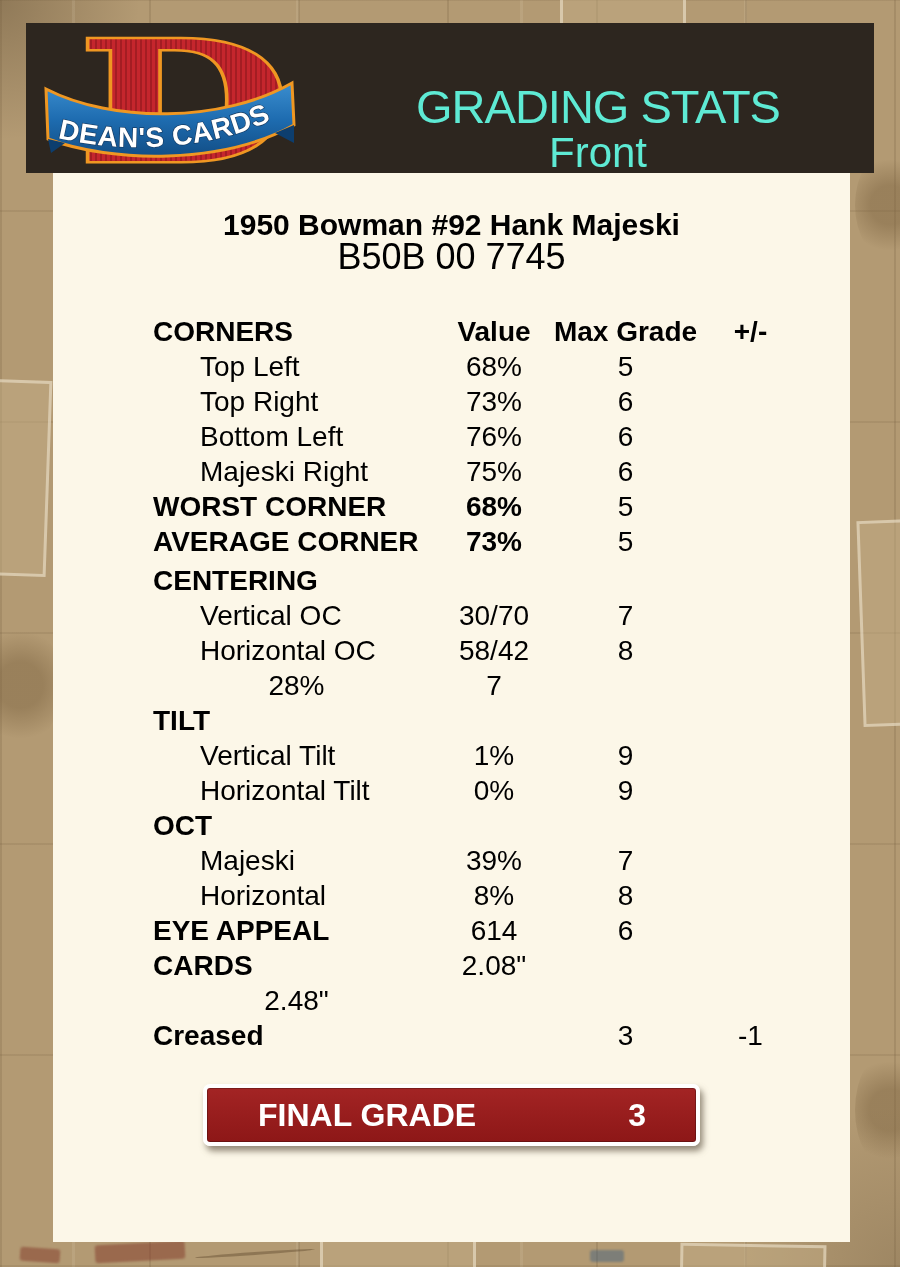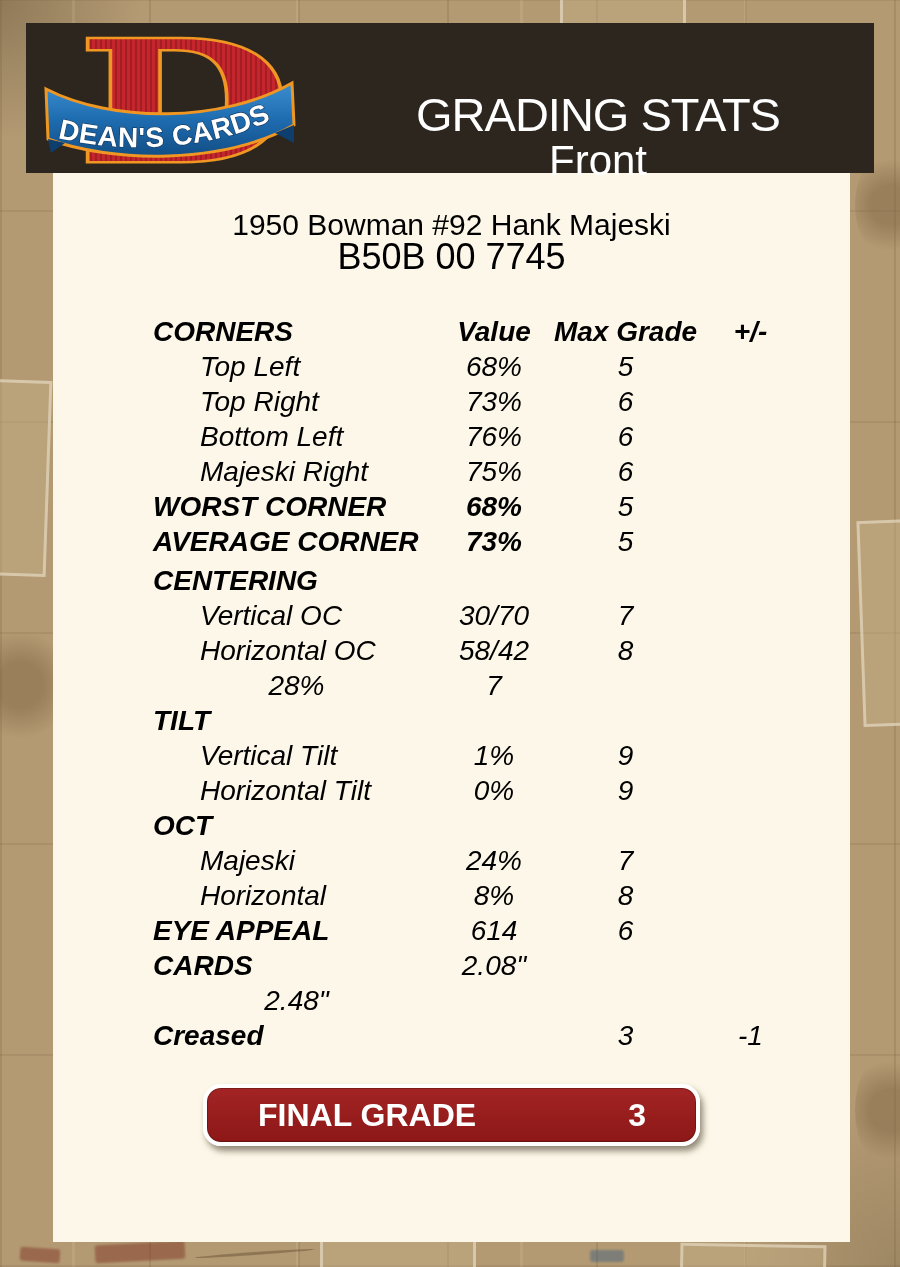--- a/index.html
+++ b/index.html
@@ -18,44 +18,44 @@
   .ghost{position:absolute;border:3px solid rgba(252,246,230,.45);background:rgba(196,172,132,.45);}
   .blob{position:absolute;border-radius:50%;
         background:radial-gradient(circle, rgba(122,97,62,.45) 0 30%, rgba(122,97,62,0) 70%);}
   .mark{position:absolute;background:rgba(124,44,32,.45);border-radius:3px;filter:blur(1px);}
   .mark.blue{background:rgba(46,84,128,.40);}
   .squiggle{position:absolute;height:3px;background:rgba(98,76,46,.45);border-radius:50%;transform:rotate(-4deg);}
 
   
   .topbar{position:absolute;left:26px;top:23px;width:848px;height:150px;background:#2d261f;z-index:2;}
   .logo-svg{position:absolute;left:16px;top:10px;}
-  .head-text{position:absolute;left:272px;top:8px;width:600px;height:132px;color:#ffffff;text-align:center;}
+  .head-text{position:absolute;left:272px;top:0;width:600px;height:132px;color:#5eead4;text-align:center;}
   .head-title{margin-top:58px;font-size:47px;line-height:52px;letter-spacing:-1px;}
   .head-sub{font-size:42px;line-height:40px;}
 
   
   .card{position:absolute;left:53px;top:173px;width:797px;height:1069px;background:#fcf7e8;z-index:1;color:#000;}
-  .card-title{margin:36px 0 0;text-align:center;font-size:30px;line-height:32px;font-weight:normal;}
+  .card-title{margin:36px 0 0;text-align:center;font-size:30px;line-height:32px;font-weight:bold;}
   .card-code{text-align:center;font-size:36px;line-height:32px;}
 
-  .stats{margin:41px 0 0 100px;width:645px;font-style:italic;}
+  .stats{margin:41px 0 0 100px;width:645px;}
   .row{display:grid;grid-template-columns:287px 108px 155px 95px;height:35px;align-items:center;
        font-size:28px;line-height:35px;}
   .row.gap{margin-top:4px;}
   .cell{white-space:nowrap;}
   .cell-value,.cell-max,.cell-pm{text-align:center;}
   .row.header .cell,.row.section .cell-label,.row.bold .cell-label{font-weight:bold;}
   .row.sub .cell-label{padding-left:47px;}
   .vb{font-weight:bold;}
 
   
   .final-grade{box-sizing:border-box;width:497px;height:62px;margin:31px auto 0;
     display:flex;align-items:center;justify-content:space-between;padding:0 50px 0 51px;
     background:linear-gradient(#a32424,#8d1717);
-    border:4px solid #fff;border-radius:18px;
+    border:4px solid #fff;border-radius:7px;
     box-shadow:3px 5px 6px rgba(112,101,84,.75), inset 0 0 0 1px rgba(0,0,0,.25);
     color:#fff;font-weight:bold;font-size:32px;cursor:pointer;}
 </style>
 </head>
 <body>
 
 <div class="stage">
 
   <div class="collage">
     <div class="ghost" style="left:-12px;top:380px;width:55px;height:190px;transform:rotate(2deg);"></div>
@@ -190,21 +190,21 @@
           <span class="cell cell-pm"></span>
         </div>
         <div class="row section">
           <span class="cell cell-label">OCT</span>
           <span class="cell cell-value"></span>
           <span class="cell cell-max"></span>
           <span class="cell cell-pm"></span>
         </div>
         <div class="row sub">
           <span class="cell cell-label">Majeski</span>
-          <span class="cell cell-value">24%</span>
+          <span class="cell cell-value">39%</span>
           <span class="cell cell-max">7</span>
           <span class="cell cell-pm"></span>
         </div>
         <div class="row sub">
           <span class="cell cell-label">Horizontal</span>
           <span class="cell cell-value">8%</span>
           <span class="cell cell-max">8</span>
           <span class="cell cell-pm"></span>
         </div>
         <div class="row bold">

